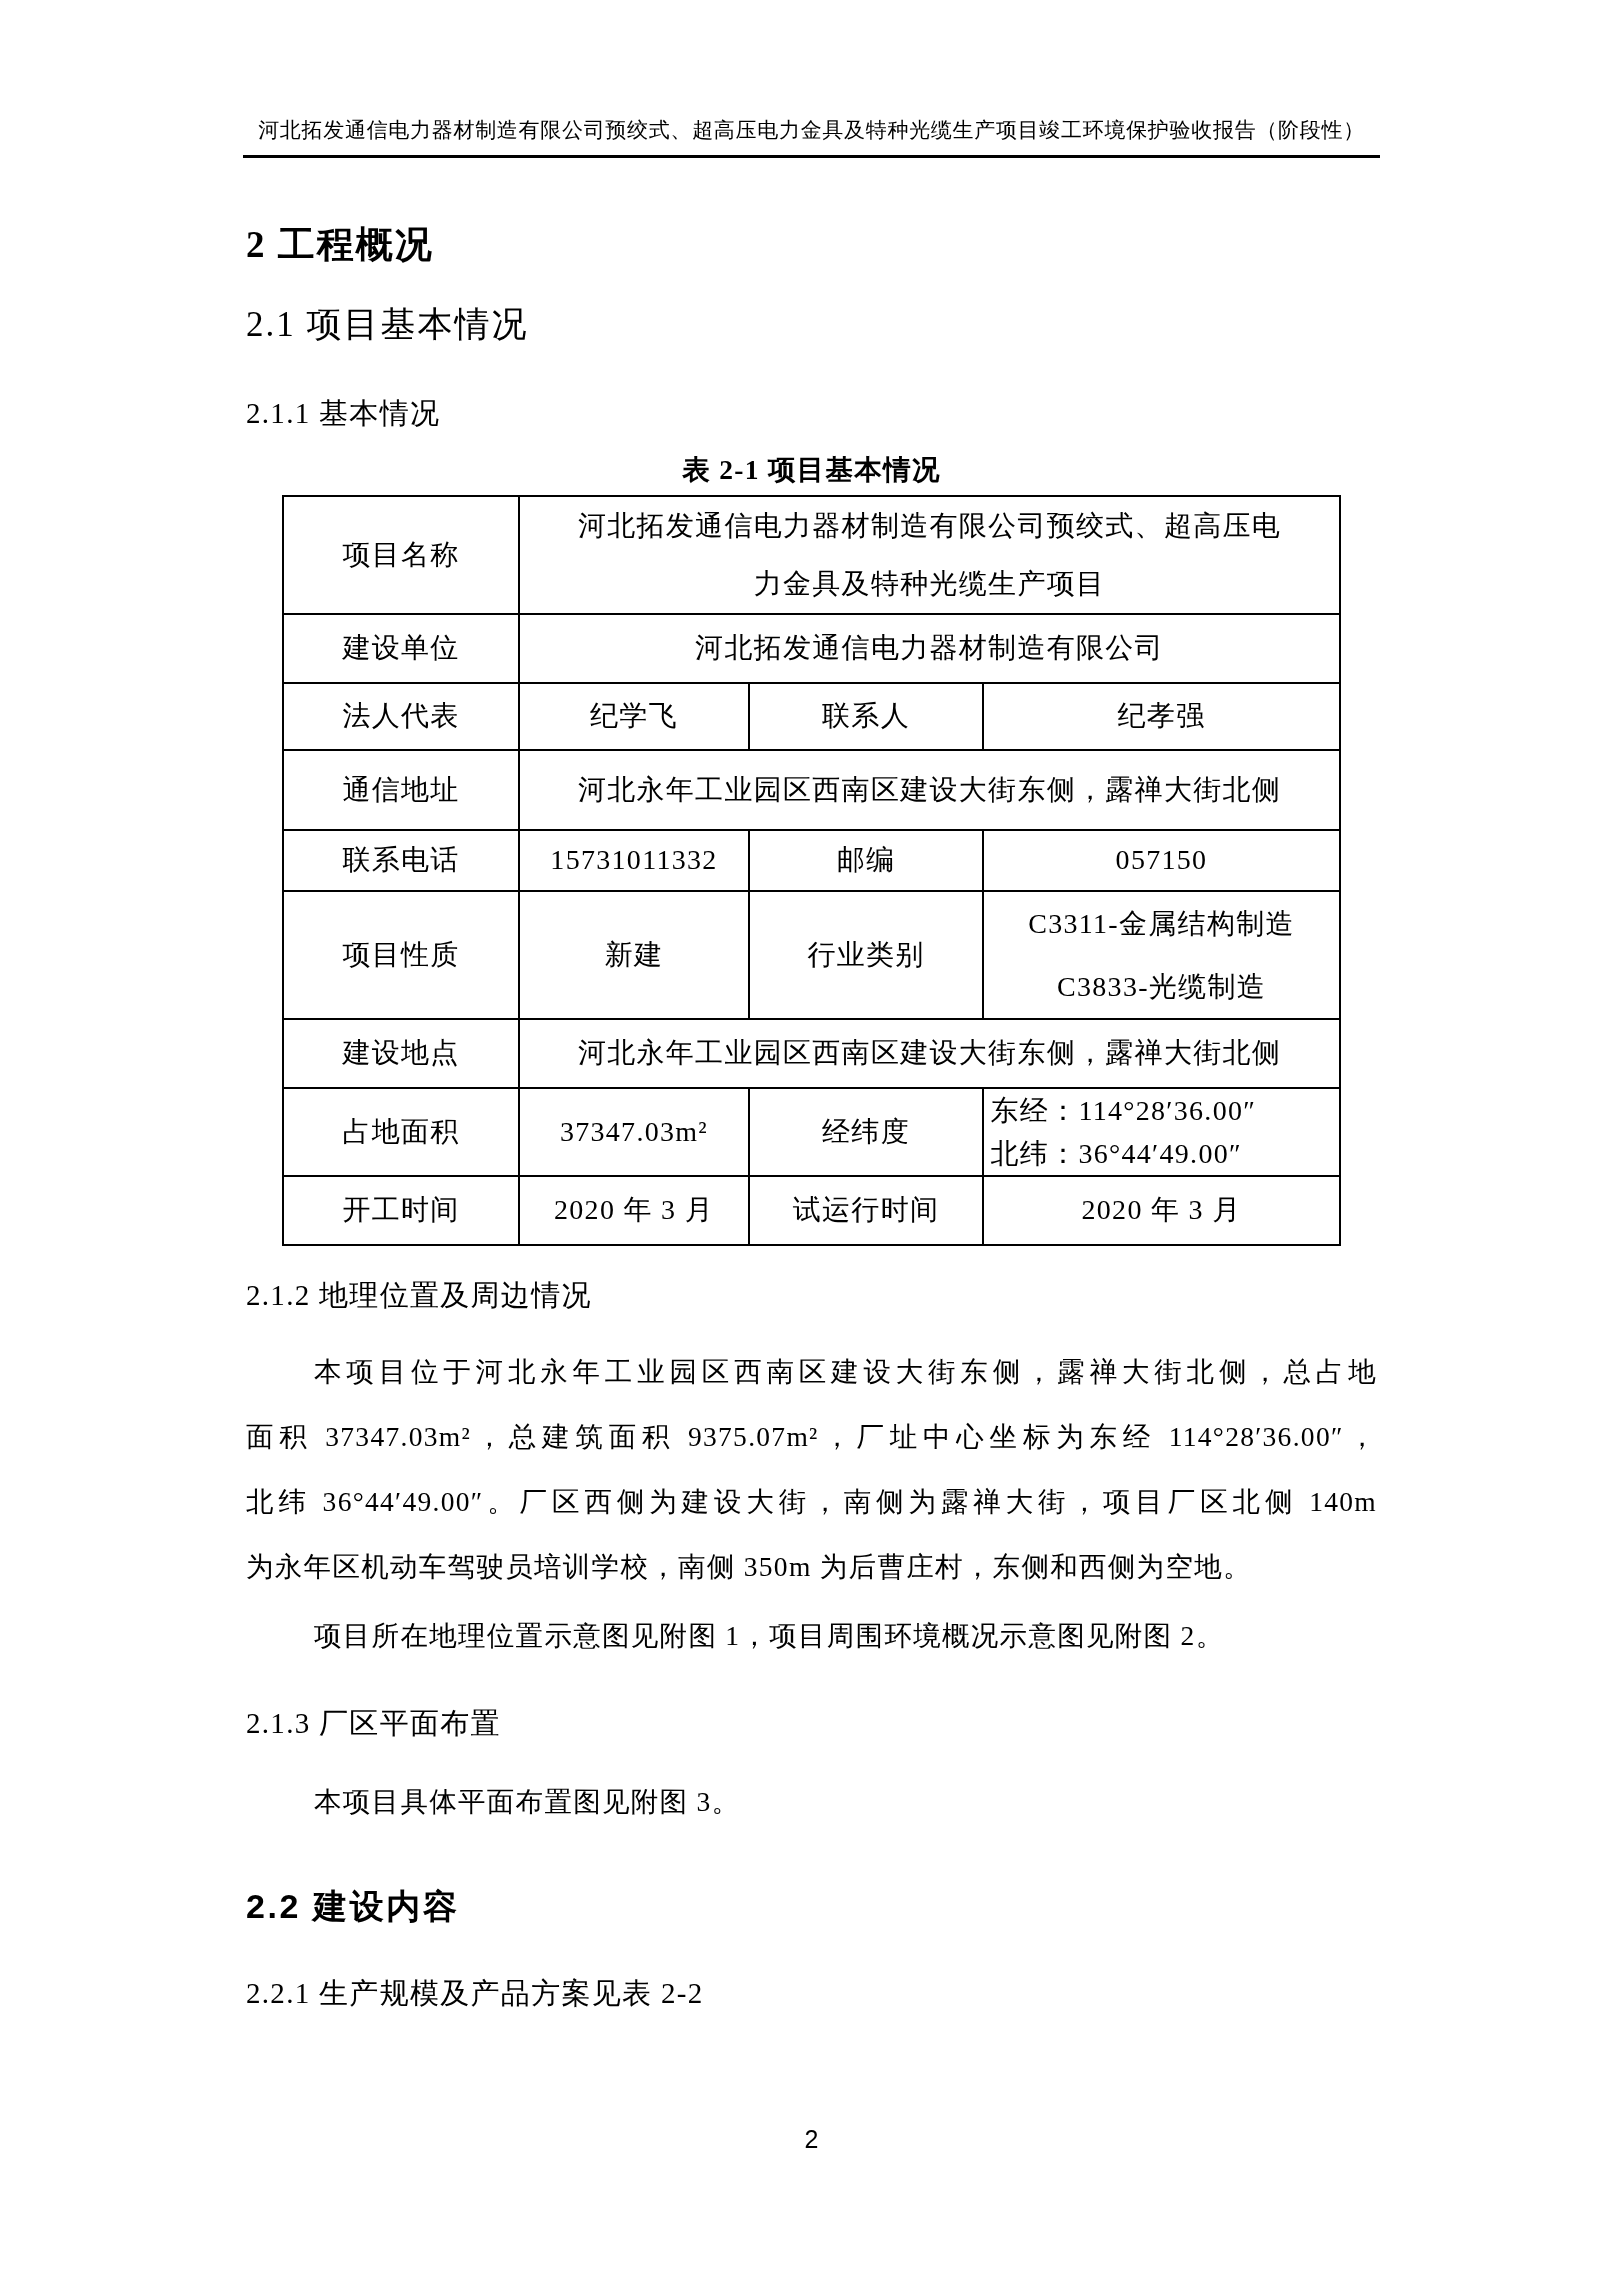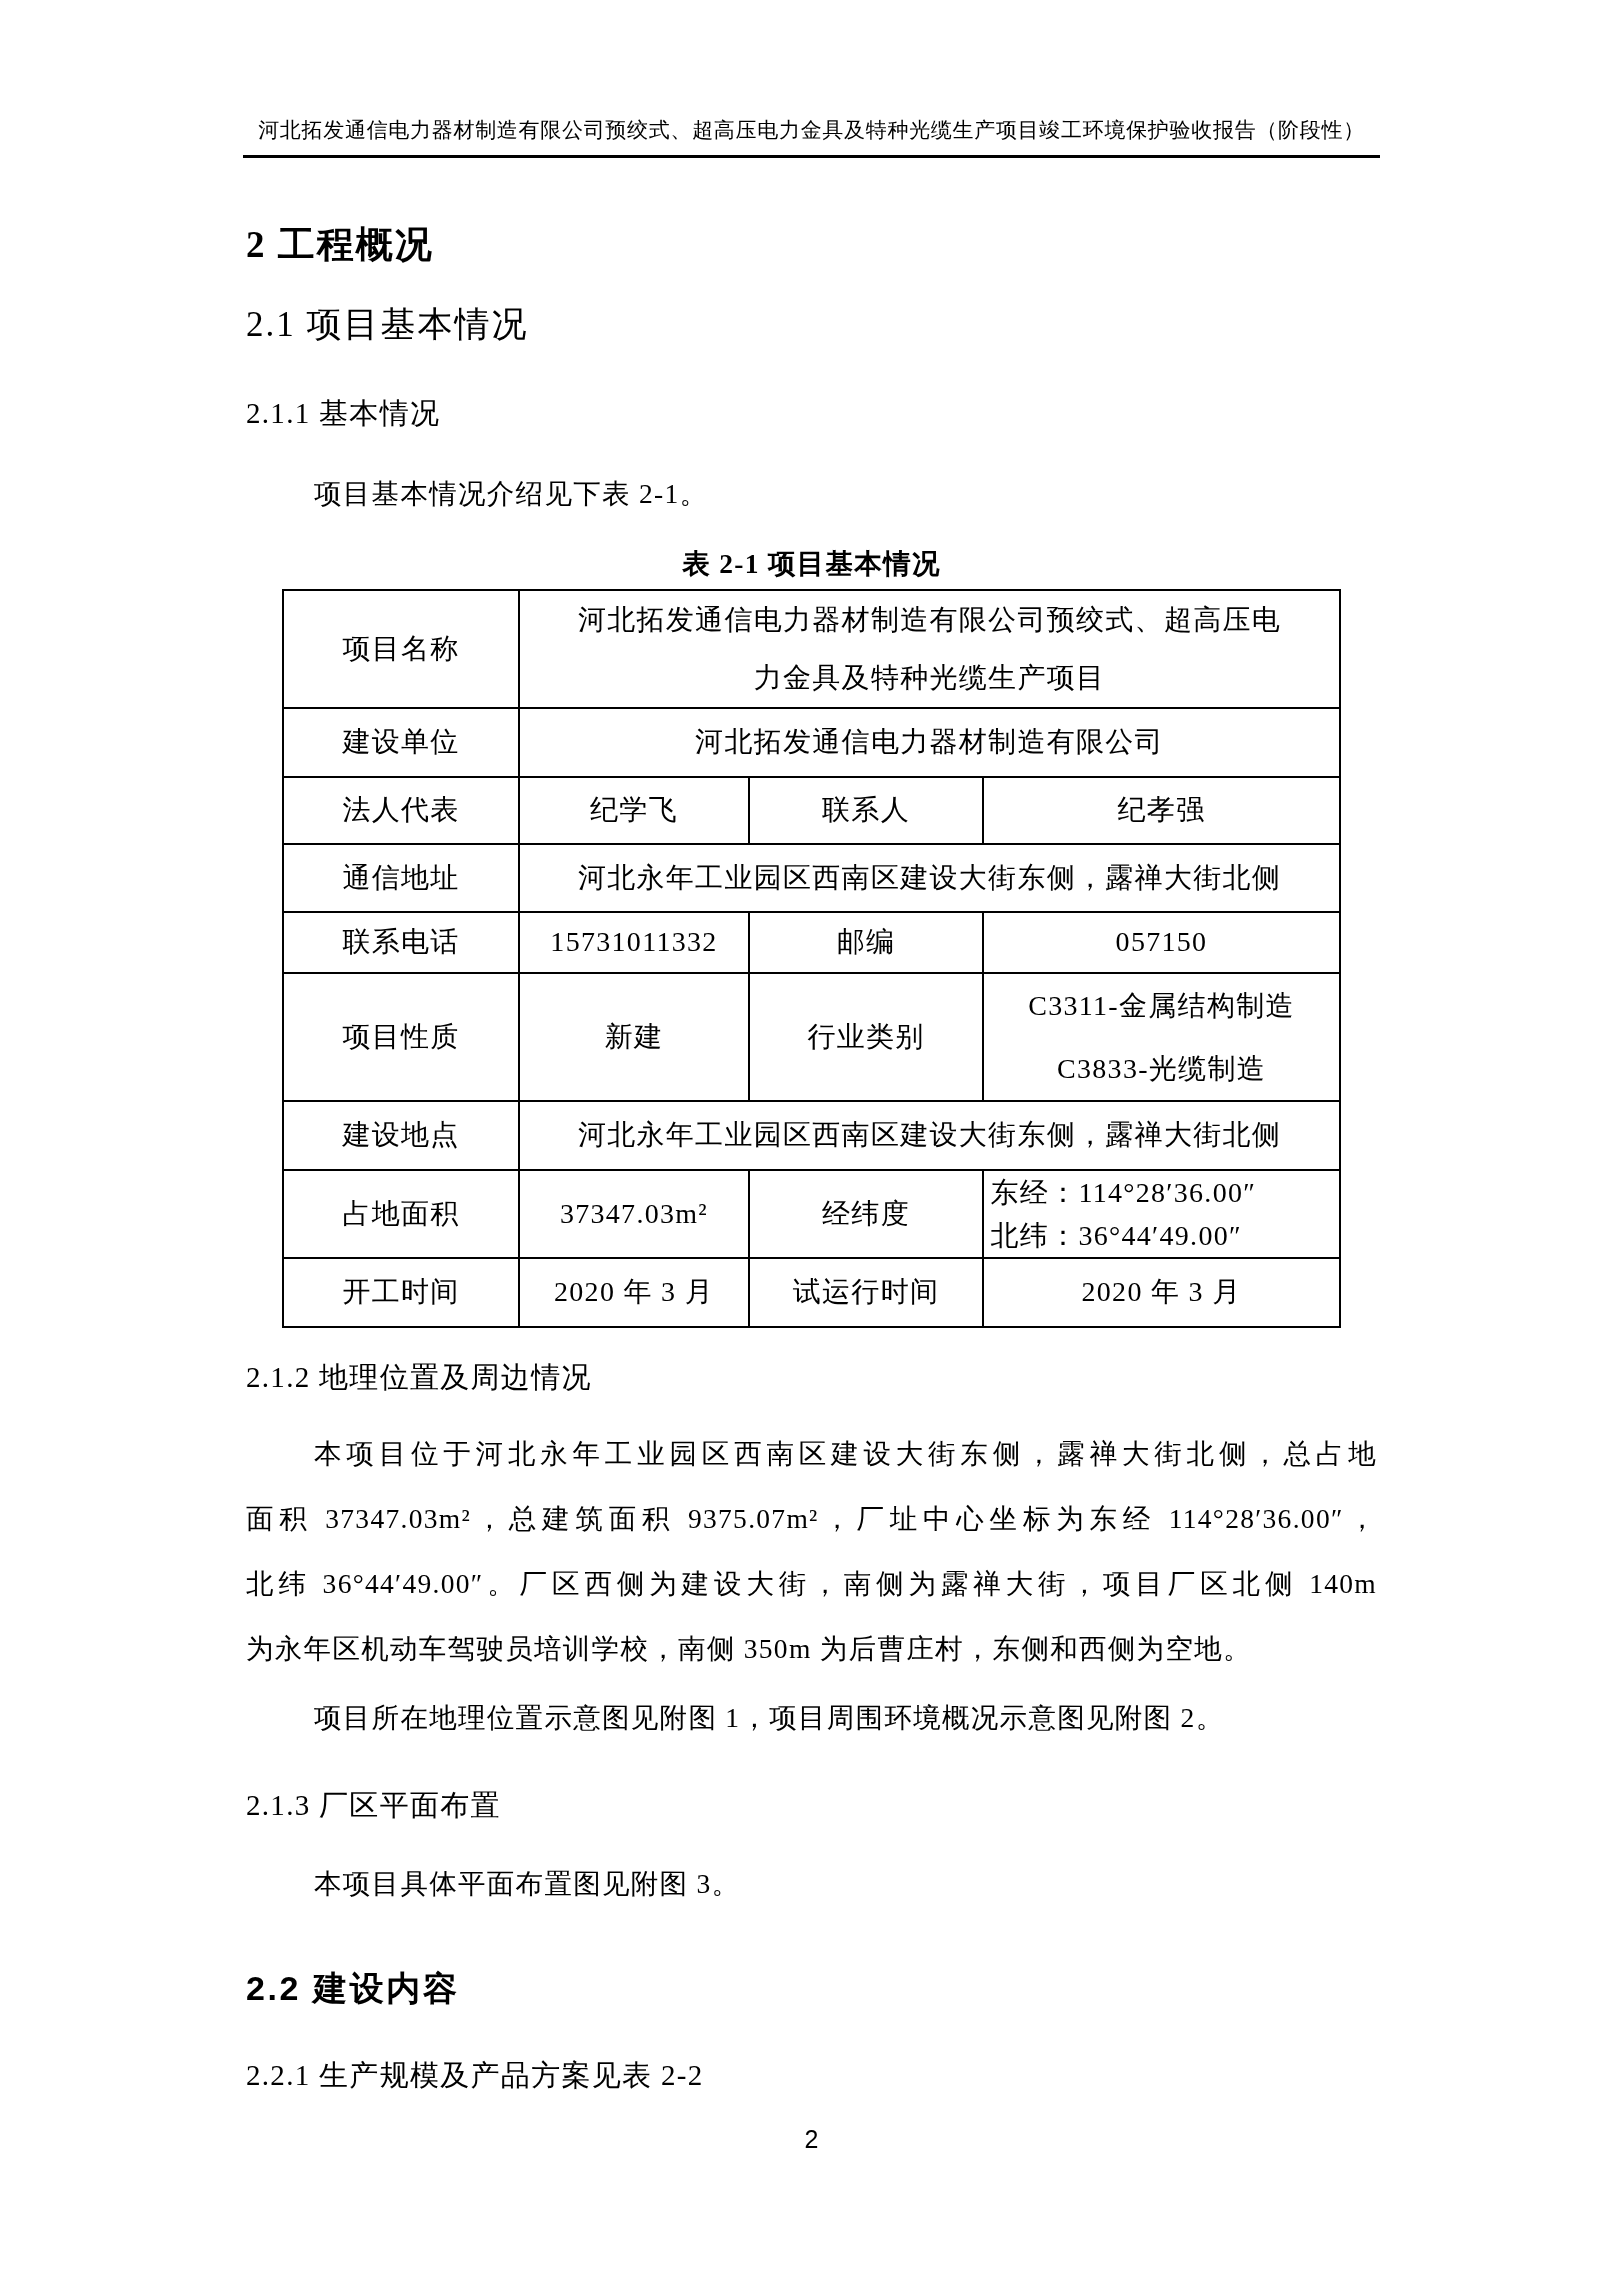--- a/index.html
+++ b/index.html
@@ -115,21 +115,20 @@
   </div>
 
   <div class="content">
 
     <div class="h1">2 工程概况</div>
 
     <div class="h2">2.1 项目基本情况</div>
 
     <div class="h3">2.1.1 基本情况</div>
 
-    <div class="bodyline indent p-intro">项目基本情况介绍见下表 2-1。</div>
 
     <div class="caption">表 2-1  项目基本情况</div>
 
     <table class="info">
       <colgroup>
         <col style="width:236px">
           <col style="width:230px">
           <col style="width:234px">
           <col style="width:357px">
       </colgroup>
@@ -144,21 +143,21 @@
         <tr style="height:69px;">
           <td>建设单位</td>
           <td colspan="3">河北拓发通信电力器材制造有限公司</td>
         </tr>
         <tr style="height:67px;">
           <td>法人代表</td>
           <td>纪学飞</td>
           <td>联系人</td>
           <td>纪孝强</td>
         </tr>
-        <tr style="height:68px;">
+        <tr style="height:80px;">
           <td>通信地址</td>
           <td colspan="3">河北永年工业园区西南区建设大街东侧，露禅大街北侧</td>
         </tr>
         <tr style="height:61px;">
           <td>联系电话</td>
           <td>15731011332</td>
           <td>邮编</td>
           <td>057150</td>
         </tr>
         <tr style="height:116px;">

